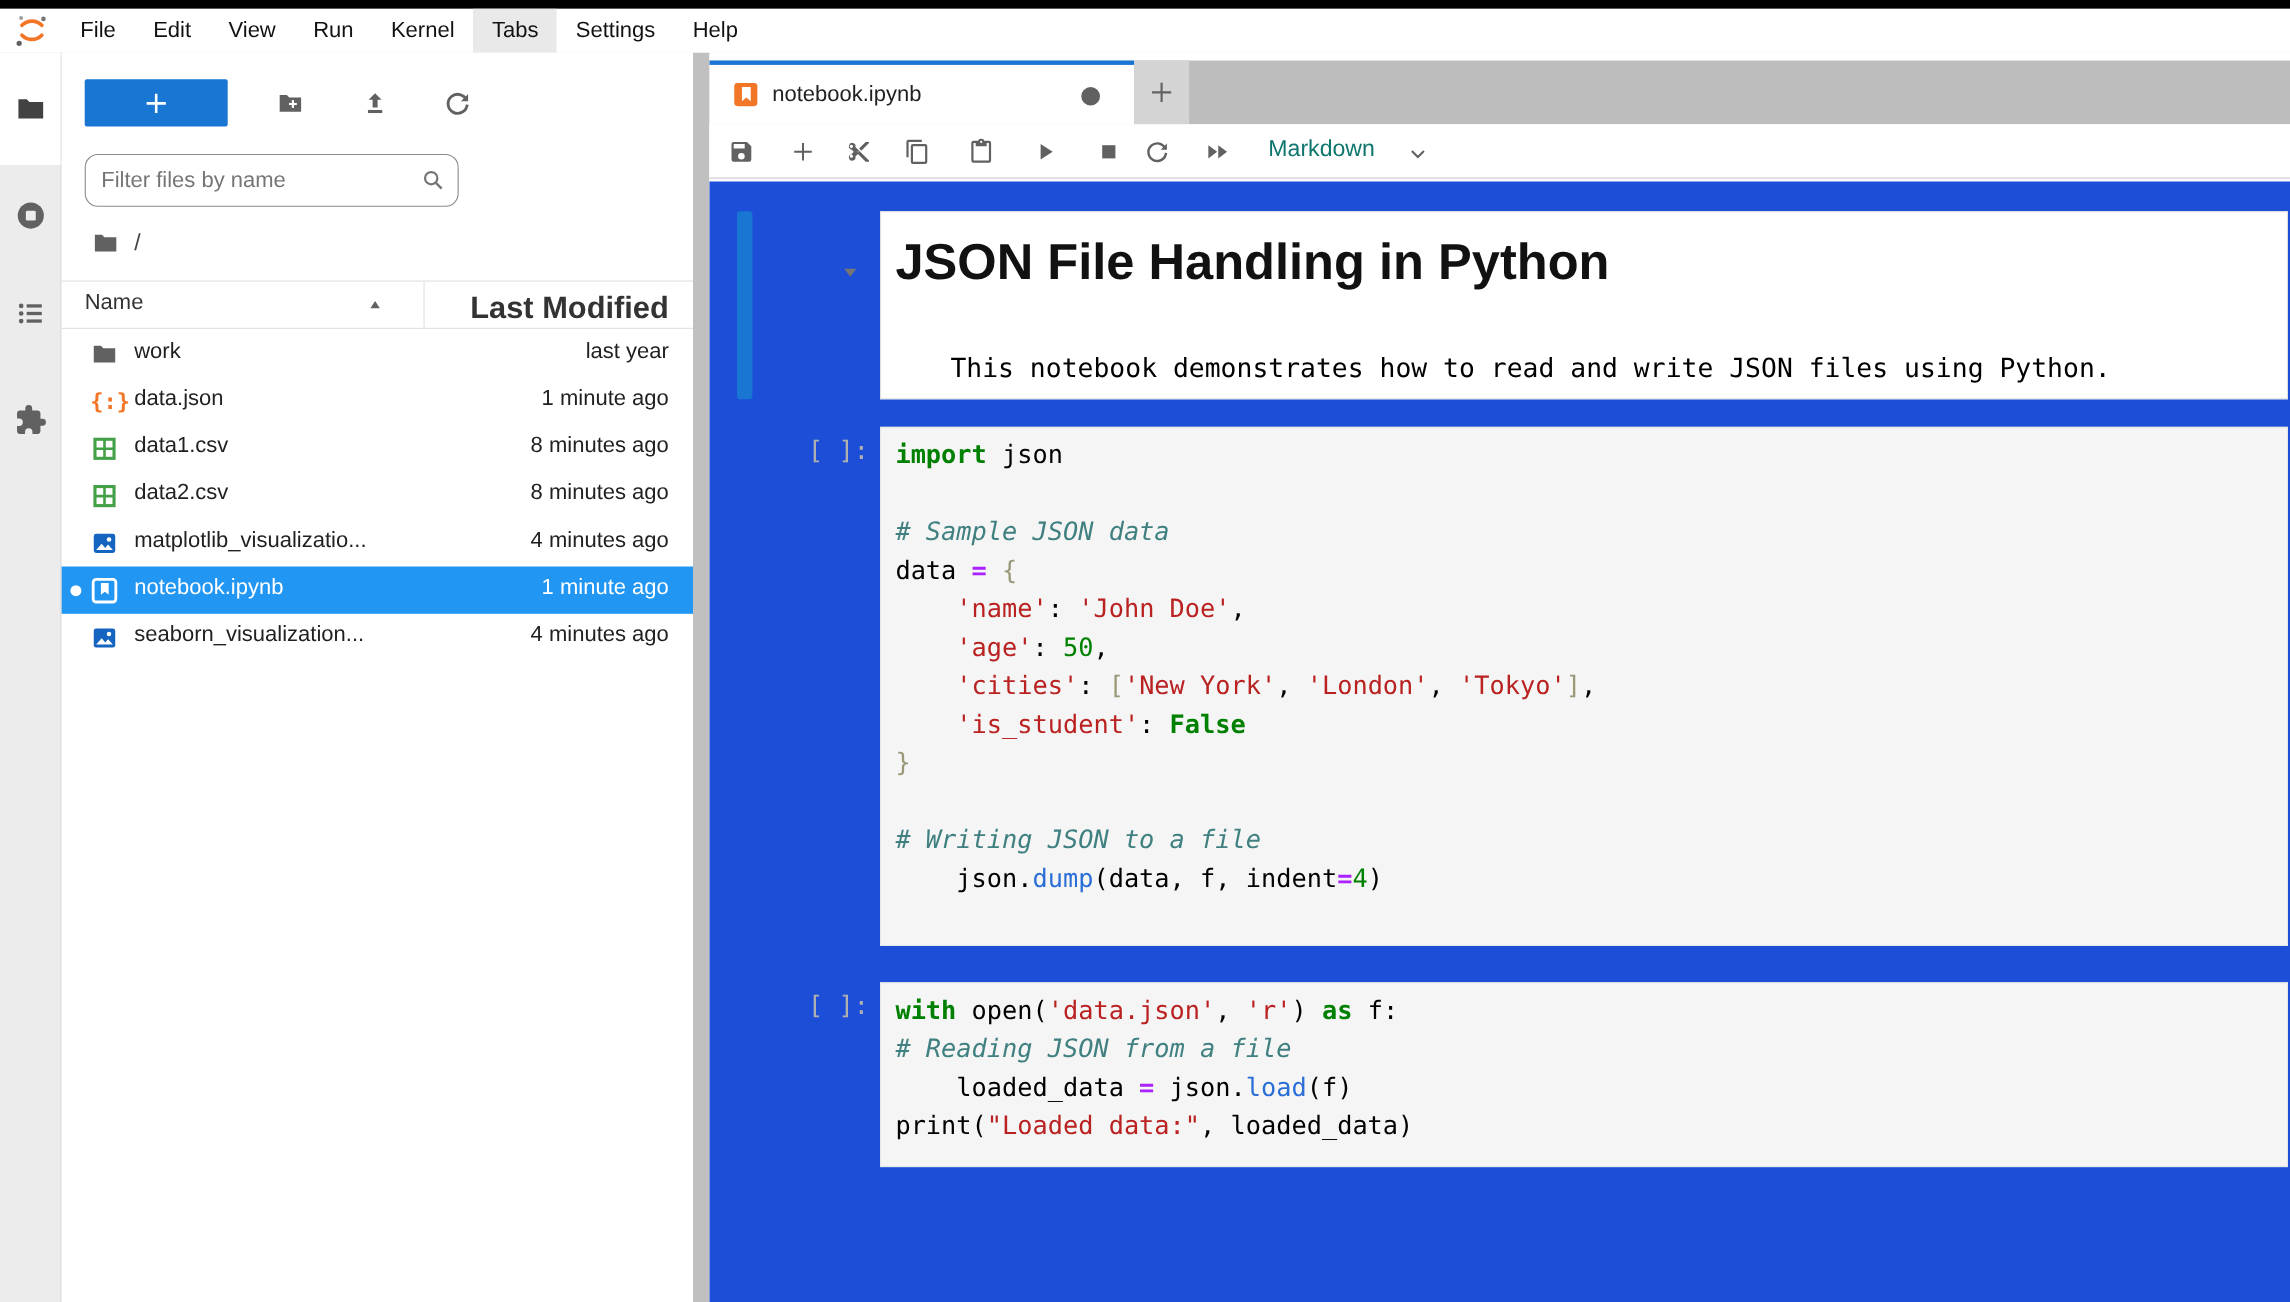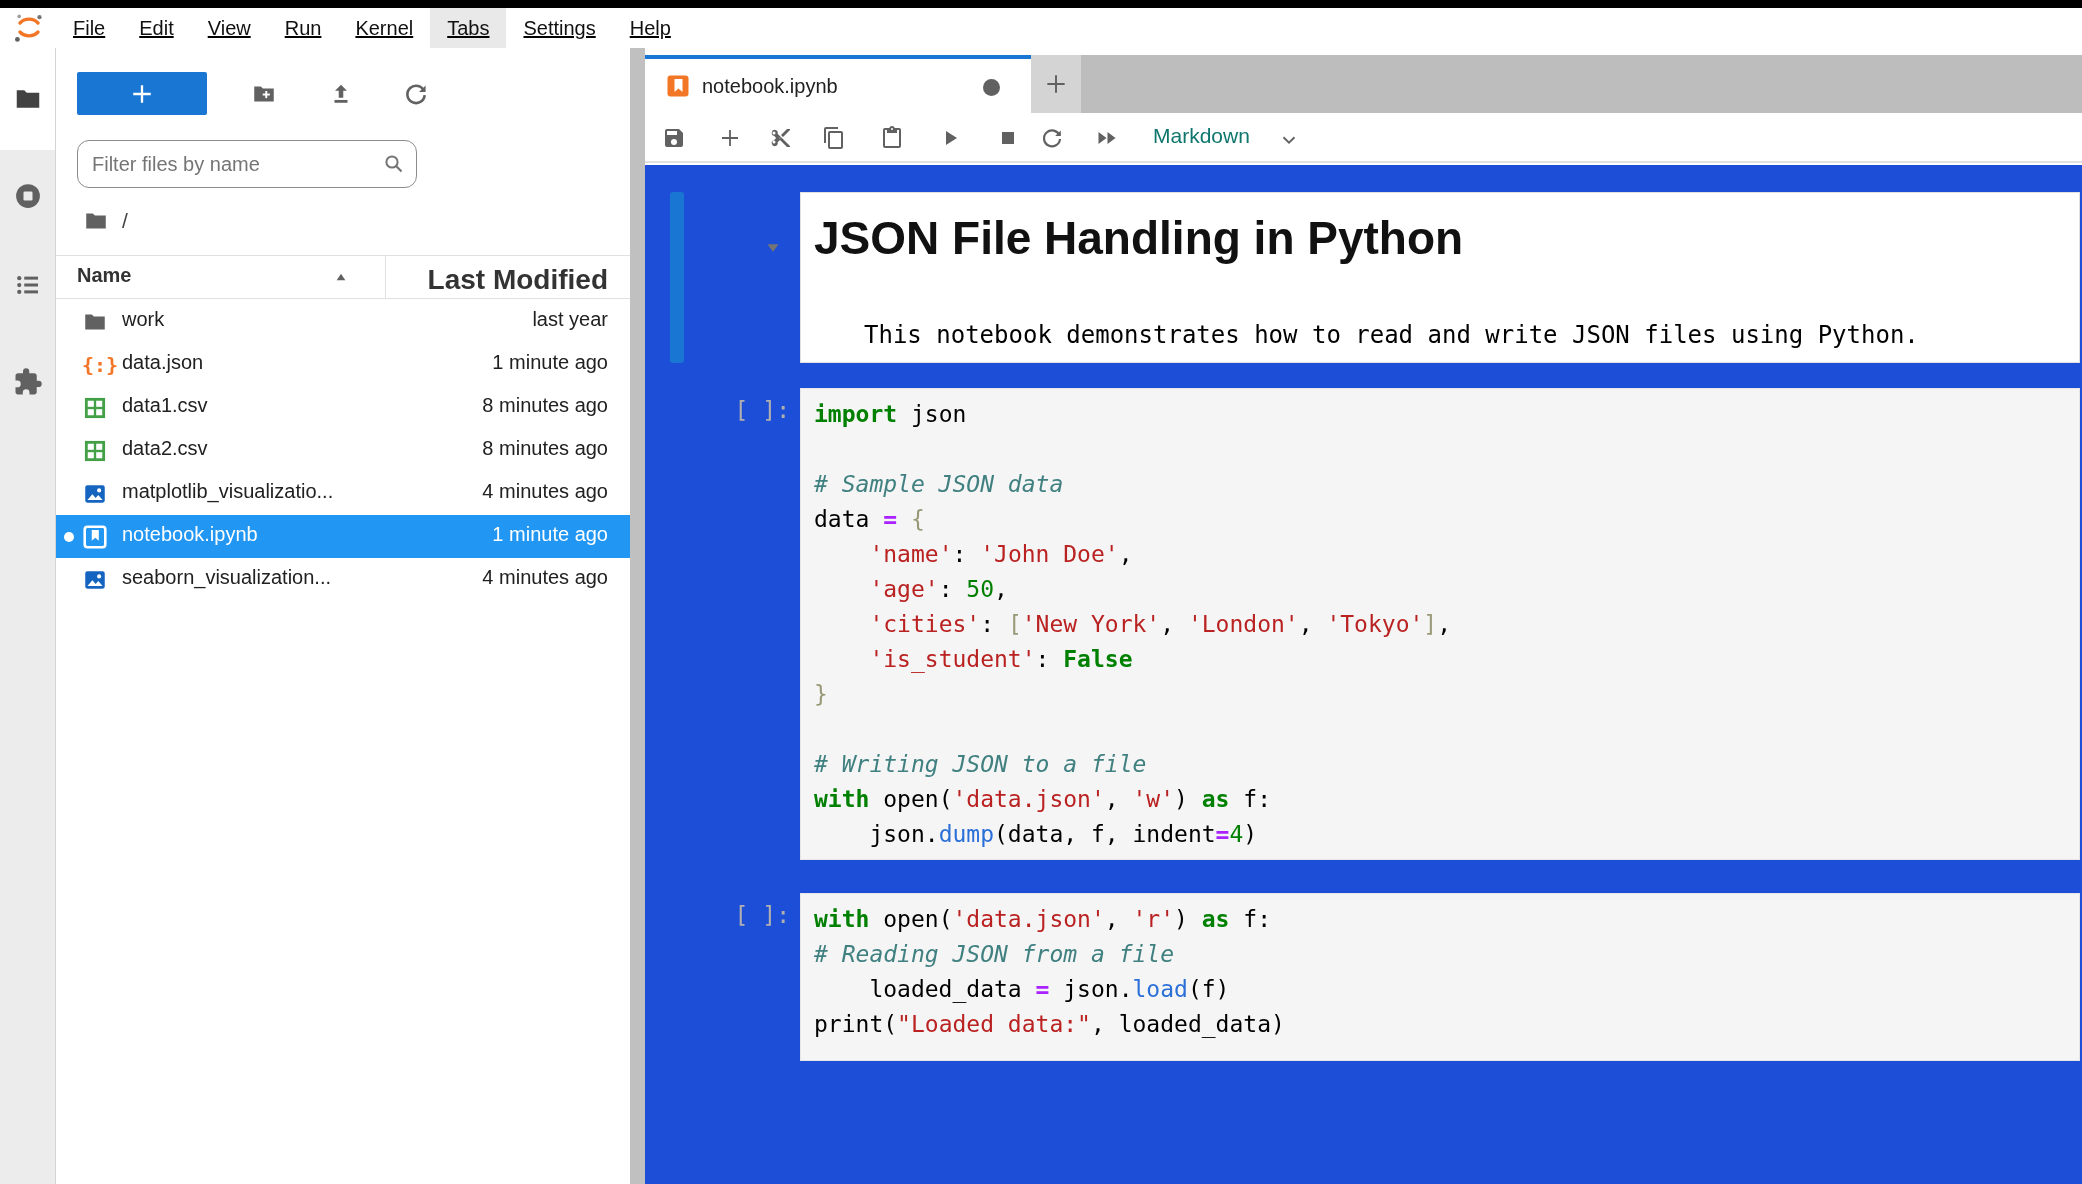--- a/index.html
+++ b/index.html
@@ -2,21 +2,21 @@
 <html><head>
 <meta charset="utf-8">
 <style>
   html,body{margin:0;padding:0;background:#fff;}
   .screen{position:relative;width:2082px;height:1184px;overflow:hidden;
           font-family:"Liberation Sans",sans-serif;background:#fff;}
 
   
   .topstrip{position:absolute;left:0;top:0;width:2082px;height:8px;background:#000;}
   .menubar{position:absolute;left:0;top:8px;width:2082px;height:40px;background:#fff;
-           border-bottom:1px solid #e0e0e0;display:flex;align-items:stretch;text-decoration:underline;}
+           border-bottom:1px solid #e0e0e0;display:flex;align-items:stretch;}
   .logo{width:34px;height:34px;margin:3px 10px 0 12px;flex:0 0 auto;}
   .menu-item{display:flex;align-items:center;padding:0 17px;font-size:20px;color:#111;cursor:default;}
   .menu-item.active{background:#e9e9e9;}
 
   
   .sidebar{position:absolute;left:0;top:48px;width:55px;height:1136px;background:#ececec;
            border-right:1px solid #d4d4d4;}
   .sidebar .active-seg{position:absolute;left:0;top:0;width:55px;height:102px;background:#fff;}
   .side-icon{position:absolute;left:13px;width:30px;height:30px;}
 
@@ -29,21 +29,21 @@
   .filter-box{position:absolute;left:21px;top:92px;width:338px;height:46px;border:1px solid #8c8c8c;
               border-radius:12px;background:#fff;}
   .filter-box input{position:absolute;left:12px;top:4px;width:280px;height:36px;border:none;outline:none;
               font-size:20px;font-family:"Liberation Sans",sans-serif;color:#424242;}
   .filter-box input::placeholder{color:#757575;}
   .filter-box .search{position:absolute;right:10px;top:11px;width:24px;height:24px;}
   .breadcrumb{position:absolute;left:27px;top:158px;height:30px;display:flex;align-items:center;gap:13px;}
   .breadcrumb .crumb{font-size:21px;color:#424242;}
   .list-header{position:absolute;left:0;top:207px;width:574px;height:42px;border-top:1px solid #e0e0e0;
                border-bottom:1px solid #e0e0e0;}
-  .col-name{position:absolute;left:21px;top:8px;font-size:20px;font-weight:700;color:#333;}
+  .col-name{position:absolute;left:21px;top:8px;font-size:20px;font-weight:400;color:#333;}
   .sort-arrow{position:absolute;left:277px;top:13px;}
   .col-divider{position:absolute;left:329px;top:0;width:1px;height:42px;background:#e0e0e0;}
   .col-modified{position:absolute;right:22px;top:8px;font-size:28px;font-weight:700;color:#333;}
   .file-list{position:absolute;left:0;top:252px;width:574px;}
   .file-row{position:relative;width:574px;height:43px;cursor:pointer;}
   .file-row .open-dot{position:absolute;left:8px;top:17px;width:10px;height:10px;border-radius:50%;background:#616161;}
   .file-row.selected .open-dot{background:#fff;}
   .file-row .ficon{position:absolute;left:26px;top:9px;width:26px;height:26px;}
   .file-row .fname{position:absolute;left:66px;top:8px;font-size:20px;color:#212121;white-space:nowrap;}
   .file-row .fmod{position:absolute;right:22px;top:8px;font-size:20px;color:#212121;}
@@ -323,21 +323,20 @@
             <div class="code-line">&nbsp;</div>
             <div class="code-line"><span class="tok-com"># Sample JSON data</span></div>
             <div class="code-line"><span class="tok-pl">data </span><span class="tok-op">=</span><span class="tok-pl"> </span><span class="tok-br">{</span></div>
             <div class="code-line"><span class="tok-pl">    </span><span class="tok-str">'name'</span><span class="tok-pl">: </span><span class="tok-str">'John Doe'</span><span class="tok-pl">,</span></div>
             <div class="code-line"><span class="tok-pl">    </span><span class="tok-str">'age'</span><span class="tok-pl">: </span><span class="tok-num">50</span><span class="tok-pl">,</span></div>
             <div class="code-line"><span class="tok-pl">    </span><span class="tok-str">'cities'</span><span class="tok-pl">: </span><span class="tok-br">[</span><span class="tok-str">'New York'</span><span class="tok-pl">, </span><span class="tok-str">'London'</span><span class="tok-pl">, </span><span class="tok-str">'Tokyo'</span><span class="tok-br">]</span><span class="tok-pl">,</span></div>
             <div class="code-line"><span class="tok-pl">    </span><span class="tok-str">'is_student'</span><span class="tok-pl">: </span><span class="tok-kw">False</span></div>
             <div class="code-line"><span class="tok-br">}</span></div>
             <div class="code-line">&nbsp;</div>
             <div class="code-line"><span class="tok-com"># Writing JSON to a file</span></div>
-            <div class="code-line"><span class="tok-kw">with</span><span class="tok-pl"> open(</span><span class="tok-str">'data.json'</span><span class="tok-pl">, </span><span class="tok-str">'w'</span><span class="tok-pl">) </span><span class="tok-kw">as</span><span class="tok-pl"> f:</span></div>
             <div class="code-line"><span class="tok-pl">    json.</span><span class="tok-fn">dump</span><span class="tok-pl">(data, f, indent</span><span class="tok-op">=</span><span class="tok-num">4</span><span class="tok-pl">)</span></div>
           </div>
       </div>
 
       <div class="code-cell">
         <div class="cell-prompt" style="top:737px;">[ ]:</div>
         <div class="cell-editor" style="top:728px;height:168px;">
             <div class="code-line"><span class="tok-kw">with</span><span class="tok-pl"> open(</span><span class="tok-str">'data.json'</span><span class="tok-pl">, </span><span class="tok-str">'r'</span><span class="tok-pl">) </span><span class="tok-kw">as</span><span class="tok-pl"> f:</span></div>
             <div class="code-line"><span class="tok-com"># Reading JSON from a file</span></div>
             <div class="code-line"><span class="tok-pl">    loaded_data </span><span class="tok-op">=</span><span class="tok-pl"> json.</span><span class="tok-fn">load</span><span class="tok-pl">(f)</span></div>

